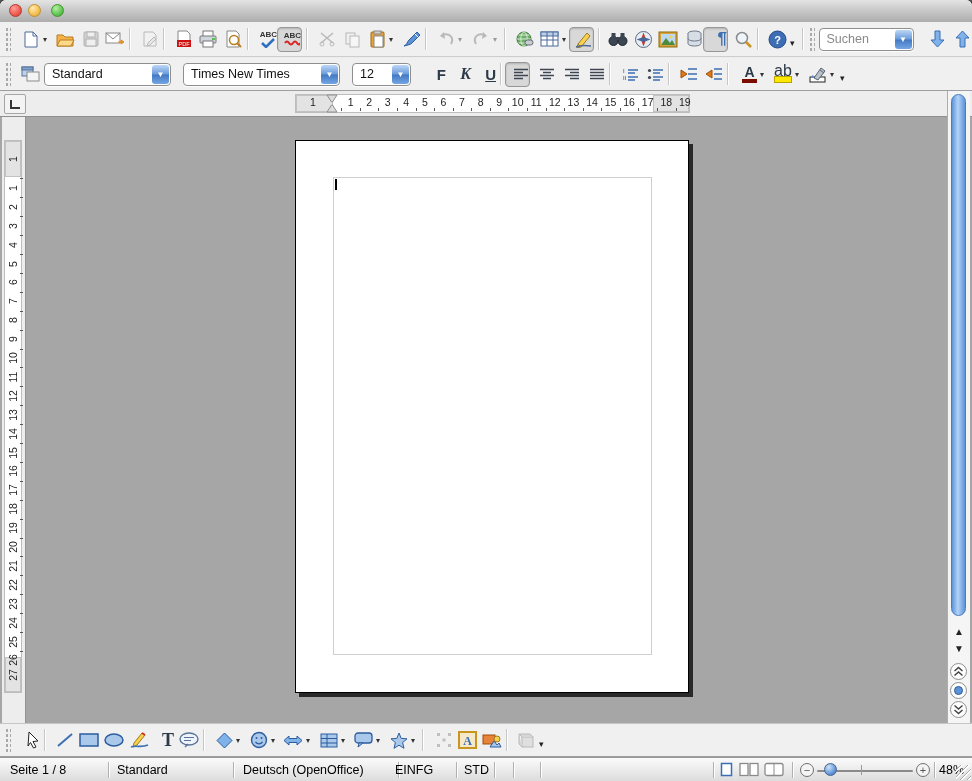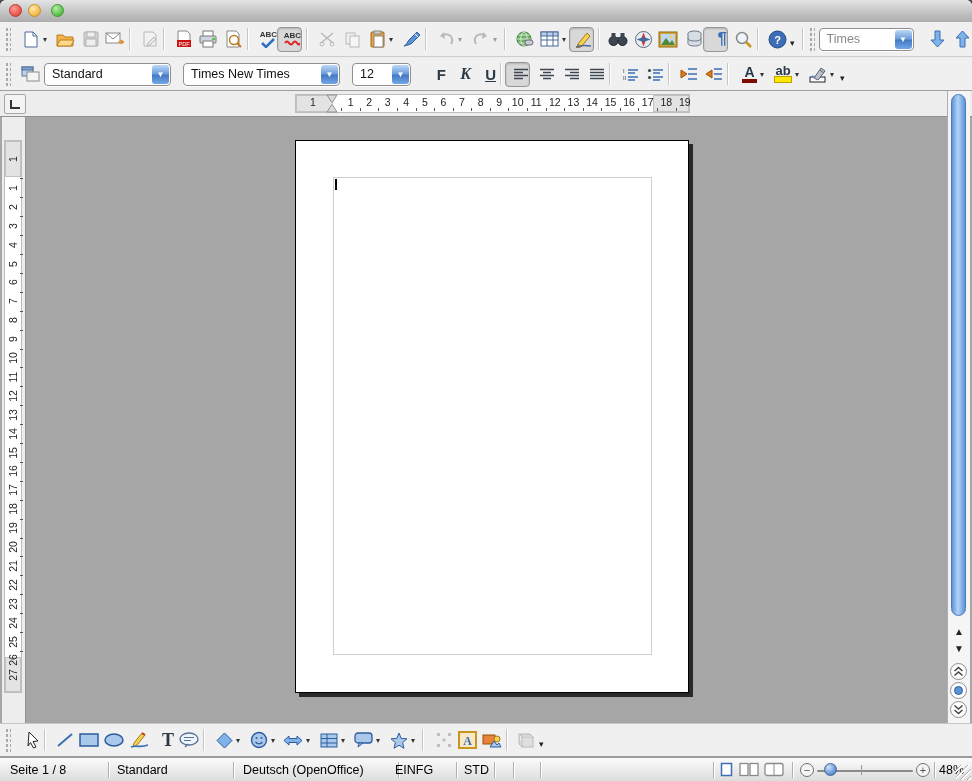--- a/index.html
+++ b/index.html
@@ -285,21 +285,21 @@
     <span class="ti">
       <svg width="19" height="19">
           <circle cx="9.5" cy="9.5" r="8.5" fill="#3d6db5" stroke="#244a85"></circle>
           <text x="9.5" y="13.5" font-size="11" font-weight="bold" fill="#fff" text-anchor="middle" font-family="Liberation Sans">?</text>
         </svg>
       </span>
     <span class="ovf">▾</span>
     <span class="sep"></span>
     <span class="handle"></span>
     <span class="combo" style="width:86px">
-      <span class="placeholder">Times</span>
+      <span class="placeholder">Suchen</span>
       <span class="cbtn">▼</span>
       </span>
     <span class="ti" style="margin-left:6px">
       <svg width="15" height="18">
           <path d="M7.5 17L1 10h4V1h5v9h4z" fill="#7fb2e8" stroke="#3a6cb4"></path>
         </svg>
       </span>
     <span class="ti">
       <svg width="15" height="18">
           <path d="M7.5 1L14 8h-4v9H5V8H1z" fill="#7fb2e8" stroke="#3a6cb4"></path>
@@ -390,21 +390,21 @@
     <span class="sep"></span>
     <span class="ti">
       <span style="display:flex;flex-direction:column;align-items:center;line-height:13px">
         <span style="font-size:14px;font-weight:700;color:#2c3947">A</span>
         <span style="width:15px;height:4px;background:#7b0c00"></span>
         </span>
       </span>
     <span class="dd">▾</span>
     <span class="ti">
       <span style="display:flex;flex-direction:column;align-items:center;line-height:11px">
-        <span style="font-size:13px;font-weight:700;color:#2c3947">ab</span>
+        <span style="font-size:16px;font-weight:400;color:#2c3947">ab</span>
         <span style="width:16px;height:5px;background:#ffe800;border:1px solid #b8a400"></span>
         </span>
       </span>
     <span class="dd">▾</span>
     <span class="ti">
       <svg width="19" height="17">
           <rect x="2" y="11" width="15" height="5" fill="#fff" stroke="#222"></rect>
           <path d="M6 12L13 2l4 3-7 9z" fill="#b9c2cc" stroke="#5a6470"></path>
           <path d="M12 4l4 3" stroke="#5a6470"></path>
           <path d="M5 9c-2 1-3 3-1 3s2-2 1-3z" fill="#5b93d6"></path>

